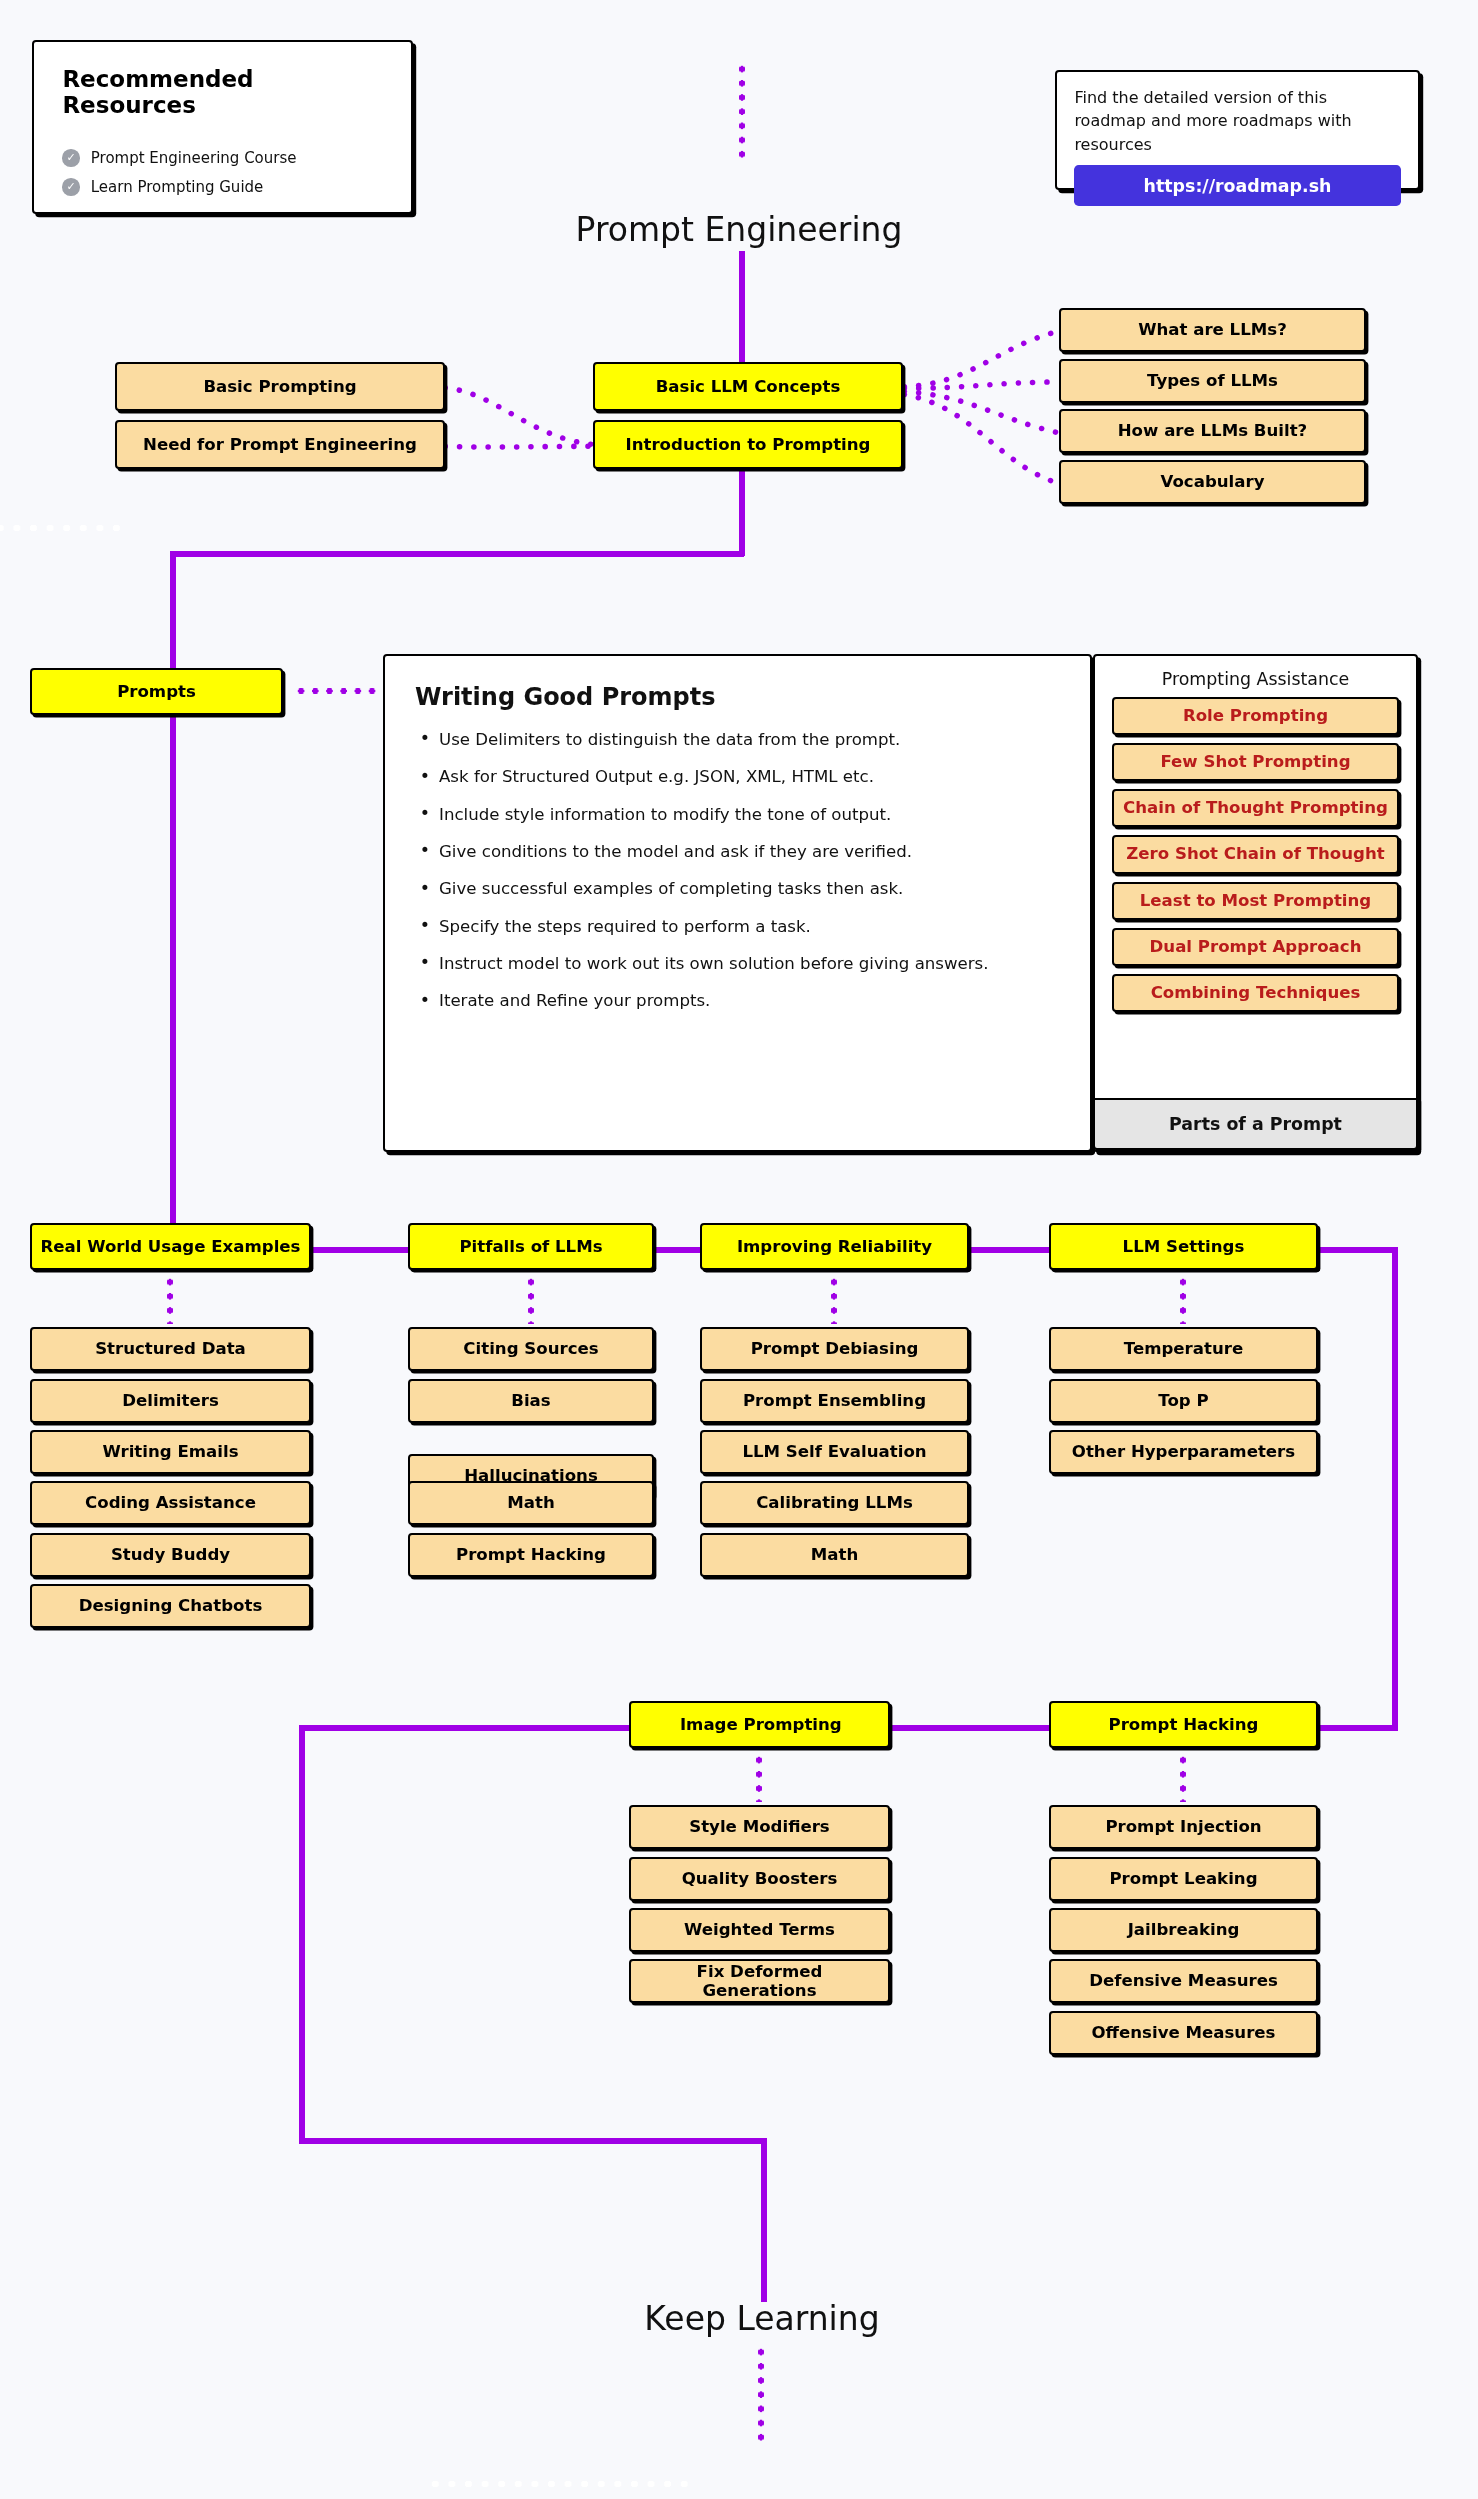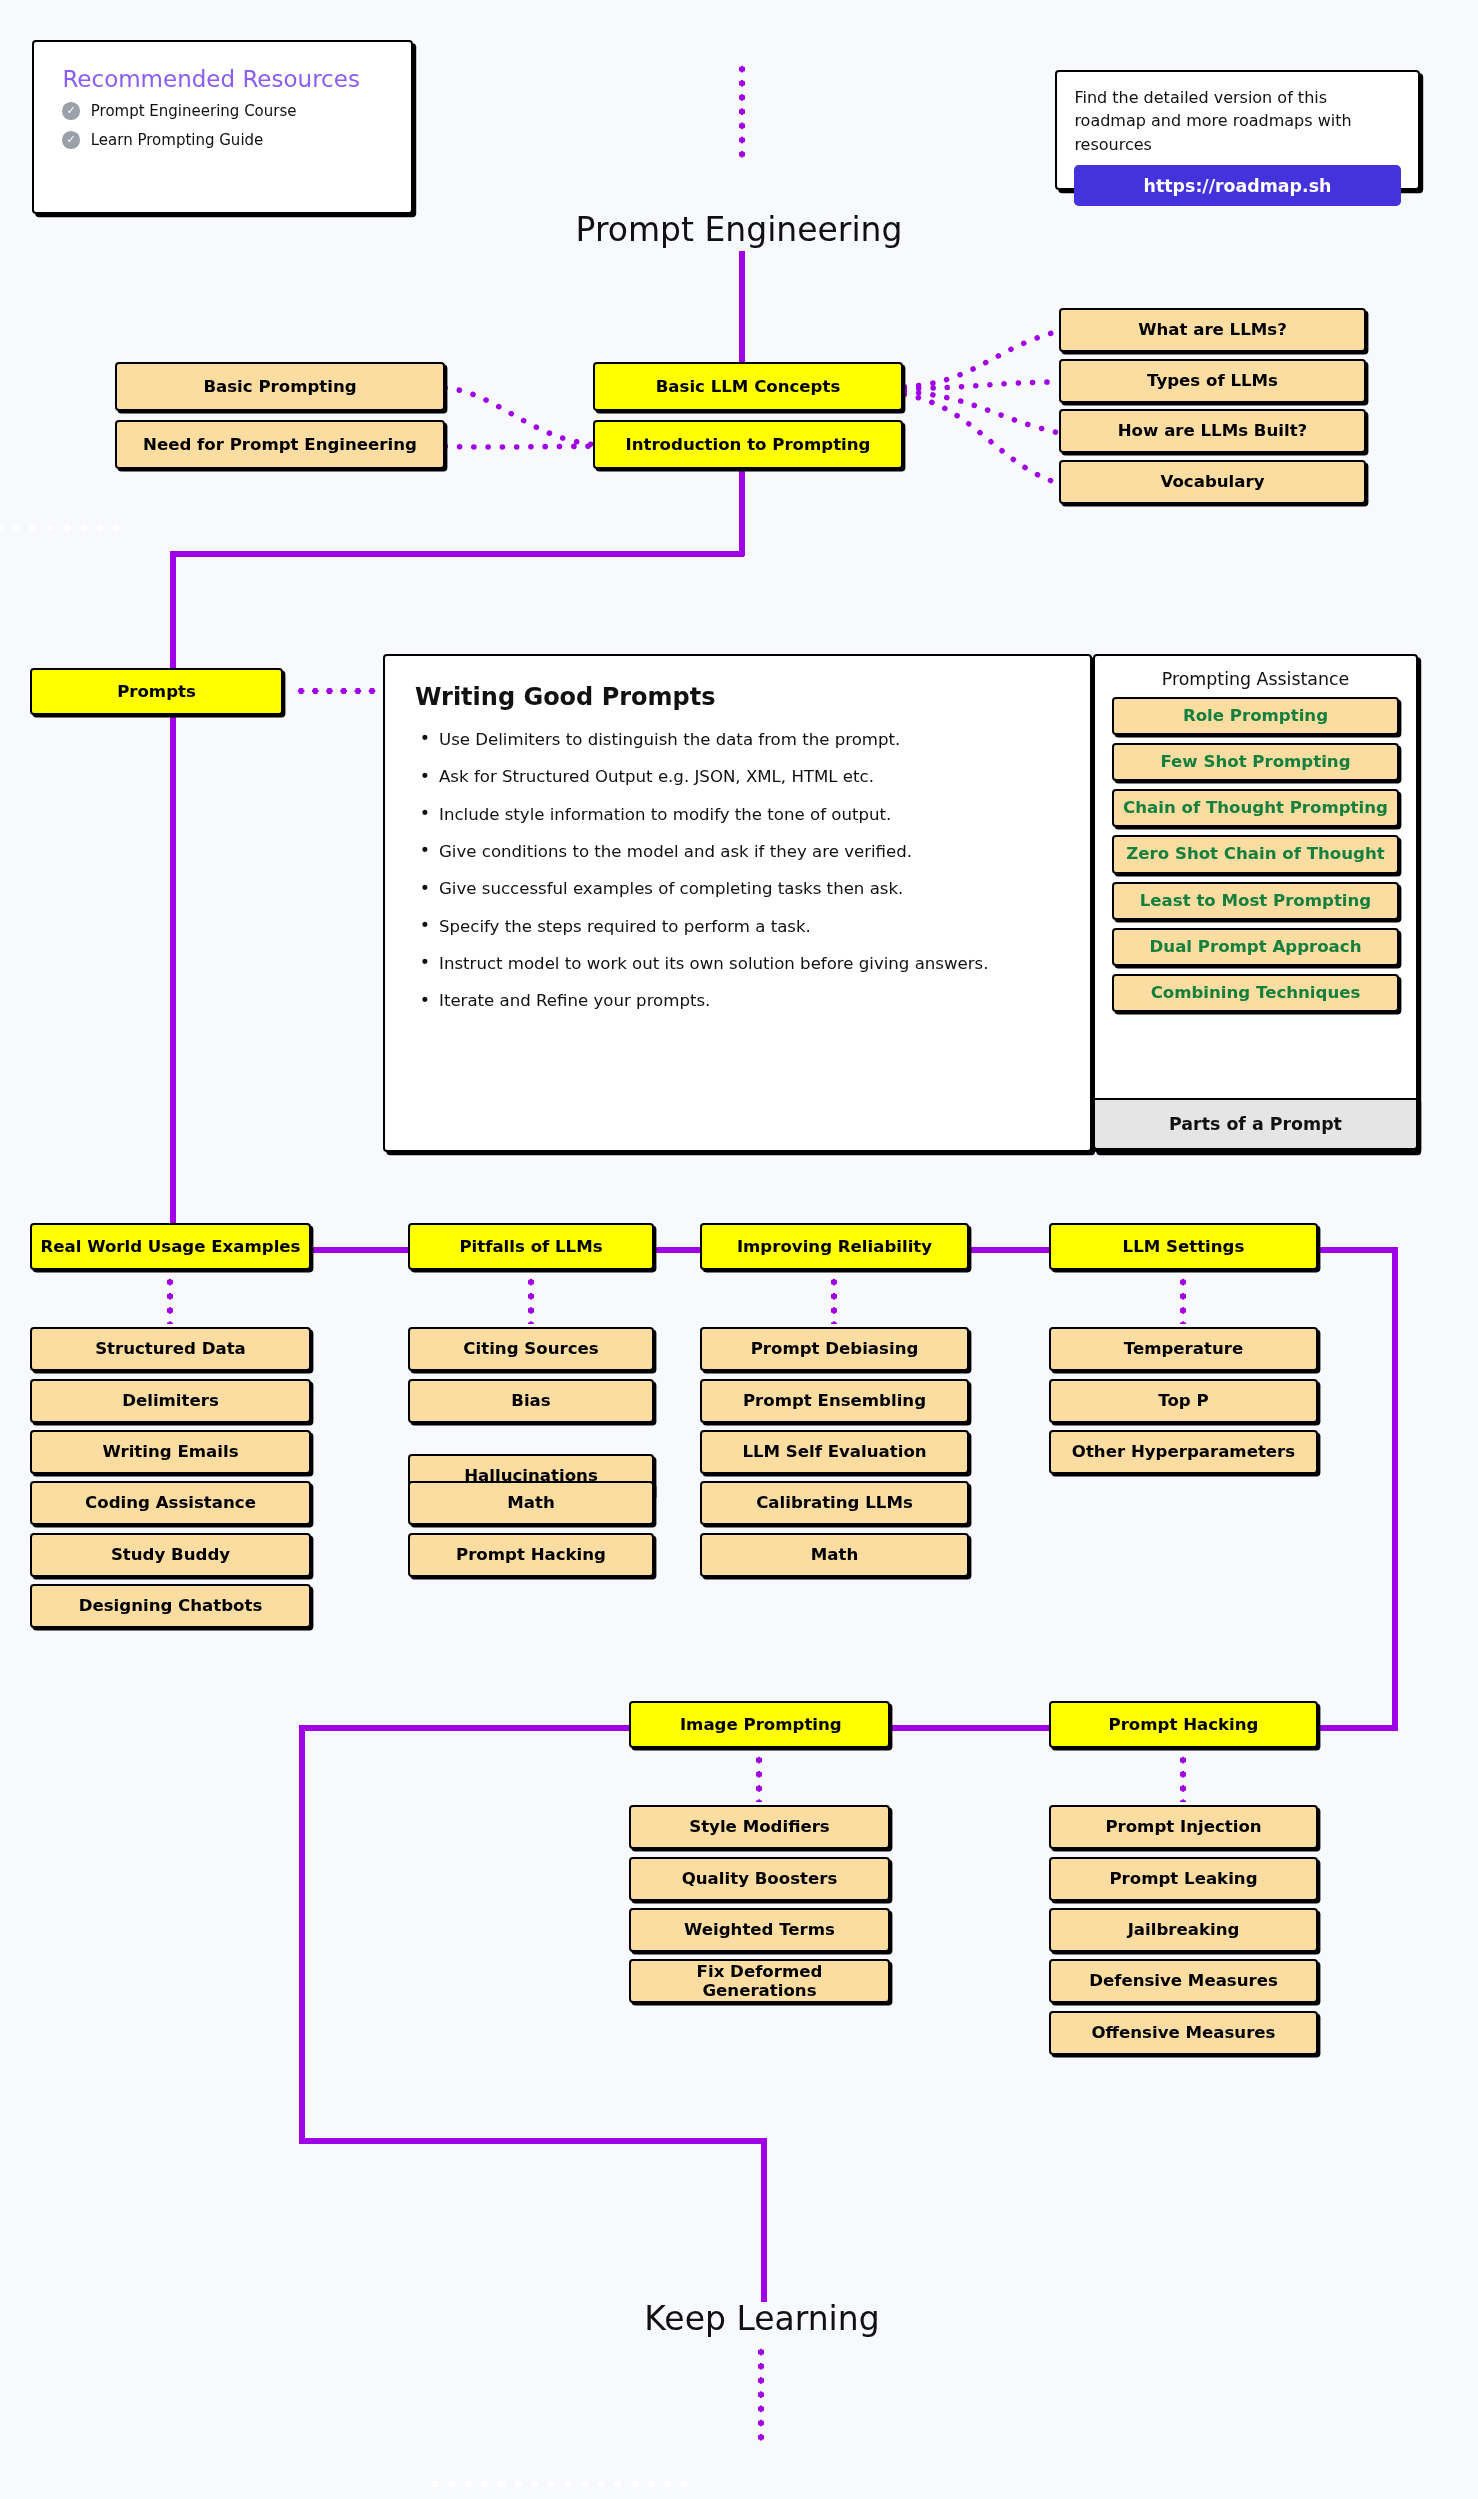--- a/index.html
+++ b/index.html
@@ -79,21 +79,21 @@
     box-shadow: 3.2px 3.2px 0 #000;
     z-index: 4;
   }
 
   
   #resources-card {
     left: 32px; top: 40px; width: 381px; height: 174px;
     padding: 24px 28.4px;
   }
   #resources-title {
-    font-size: 23px; font-weight: 400; color: #8b5cf6; margin-bottom: 10px;
+    font-size: 23px; font-weight: 700; color: #000000; margin-bottom: 31px;
   }
   .res-item { display: flex; align-items: center; margin-bottom: 11px; }
   .res-check {
     width: 17.4px; height: 17.4px; border-radius: 50%;
     background: #9ca0a8; margin-right: 11px;
     display: flex; align-items: center; justify-content: center;
     color: #fff; font-size: 11px; line-height: 1; flex: 0 0 auto;
   }
   .res-label { font-size: 15px; color: #111; }
 
@@ -132,21 +132,21 @@
   
   #pt-panel { left: 1093px; top: 654px; width: 325px; height: 498px; padding: 0; }
   #pt-title {
     font-size: 17.4px; color: #111; text-align: center;
     padding-top: 12.6px; padding-bottom: 8px; font-weight: 400;
   }
   .pt-item {
     position: relative; margin: 0 17.4px 8px 17.4px;
     background: #fbdca1; border: 2.4px solid #000; border-radius: 4px;
     box-shadow: 2.4px 2.4px 0 #000;
-    font-size: 16.6px; font-weight: 600; color: #15803d;
+    font-size: 16.6px; font-weight: 600; color: #b91c1c;
     text-align: center; padding: 8px 3.2px; line-height: 1.1;
   }
   #parts-of-prompt {
     position: absolute; left: 1093px; top: 1098px;
     width: 325px; height: 52px;
     background: #e5e5e5; border: 2.4px solid #000; border-radius: 0 0 4px 4px;
     box-shadow: 3.2px 3.2px 0 #000;
     display: flex; align-items: center; justify-content: center;
     font-size: 17.4px; font-weight: 600; color: #111;
     z-index: 6;

